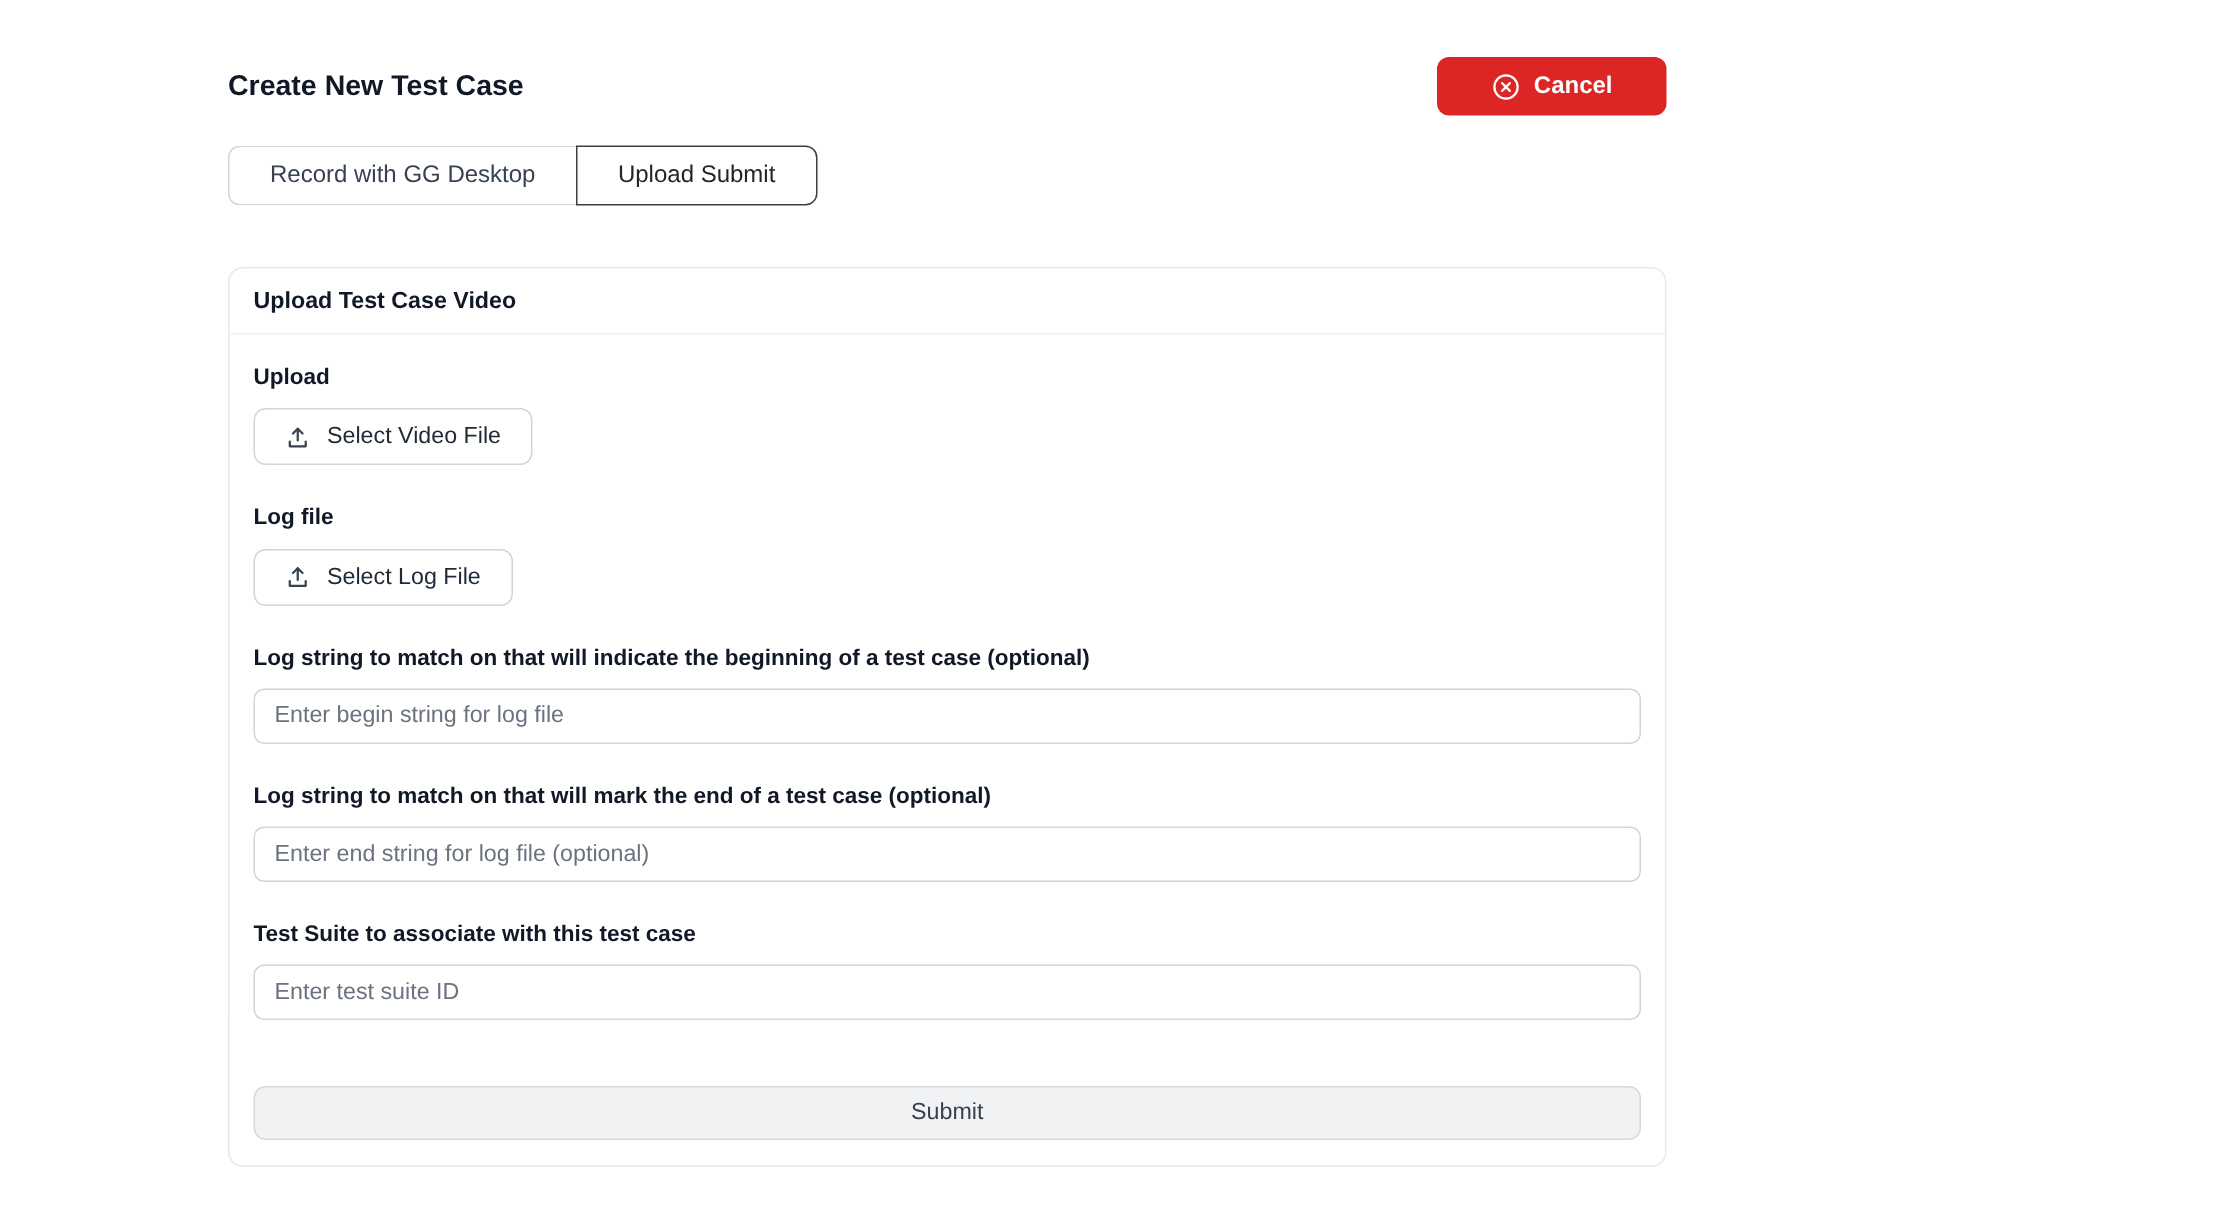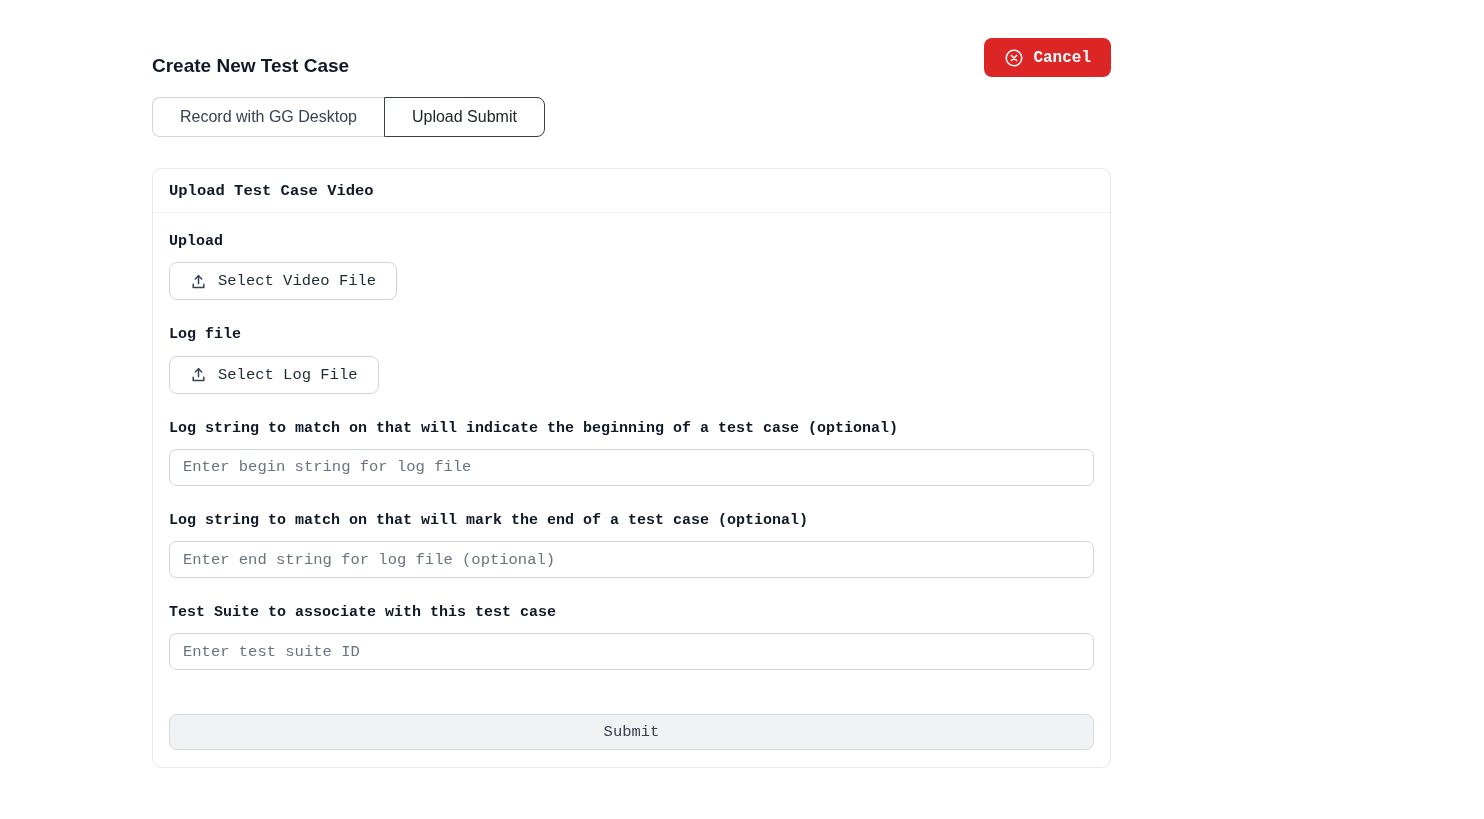--- a/index.html
+++ b/index.html
@@ -23,40 +23,40 @@
     background: #ffffff;
     overflow: hidden;
   }
   .container {
     margin: 38px 0 0 152px;
     width: 959px;
   }
   .header-row {
     display: flex;
     justify-content: space-between;
-    align-items: flex-end;
+    align-items: center;
     height: 39px;
   }
   .page-title {
     margin: 0;
     font-size: 19px;
     font-weight: 700;
     color: var(--text-dark);
   }
   .cancel-btn {
     display: inline-flex;
     align-items: center;
     gap: 9px;
     background: var(--cancel-red);
     color: #ffffff;
     border: none;
     border-radius: 8px;
     height: 39px;
-    padding: 0 20px;
-    font-family: Liberation Mono, monospace;
+    padding: 0 36px;
+    font-family: Liberation Sans, sans-serif;
     font-size: 16px;
     font-weight: 600;
     cursor: pointer;
   }
   .cancel-btn svg { display: block; }
   .tabs {
     display: flex;
     margin-top: 20px;
   }
   .tab {
@@ -73,25 +73,24 @@
   .tab-left {
     border-radius: 8px 0 0 8px;
     border-right: none;
   }
   .tab-right {
     border: 1px solid #3a3f46;
     border-radius: 0 8px 8px 0;
     color: #22262c;
   }
   .card {
-    margin-top: 31px;
+    margin-top: 41px;
     border: 1px solid var(--card-border);
     border-radius: 10px;
     background: #ffffff;
-    font-family: Liberation Mono, monospace;
   }
   .card-header {
     padding: 13px 16px 12px;
     font-size: 15.5px;
     font-weight: 700;
     color: var(--text-dark);
     border-bottom: 1px solid #eef0f2;
   }
   .card-body {
     padding: 20px 16px 17px;

